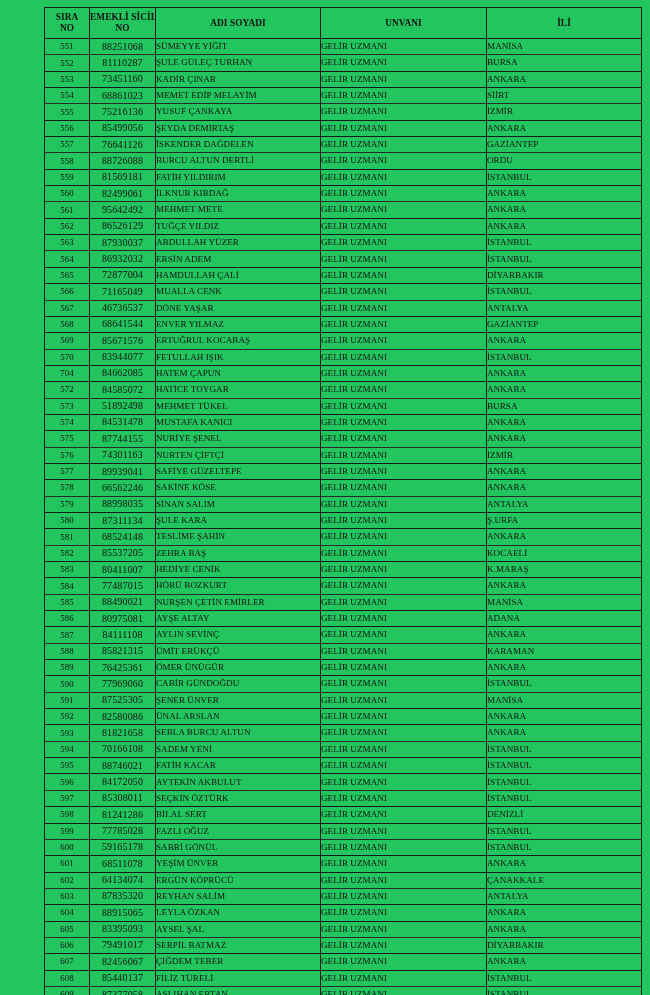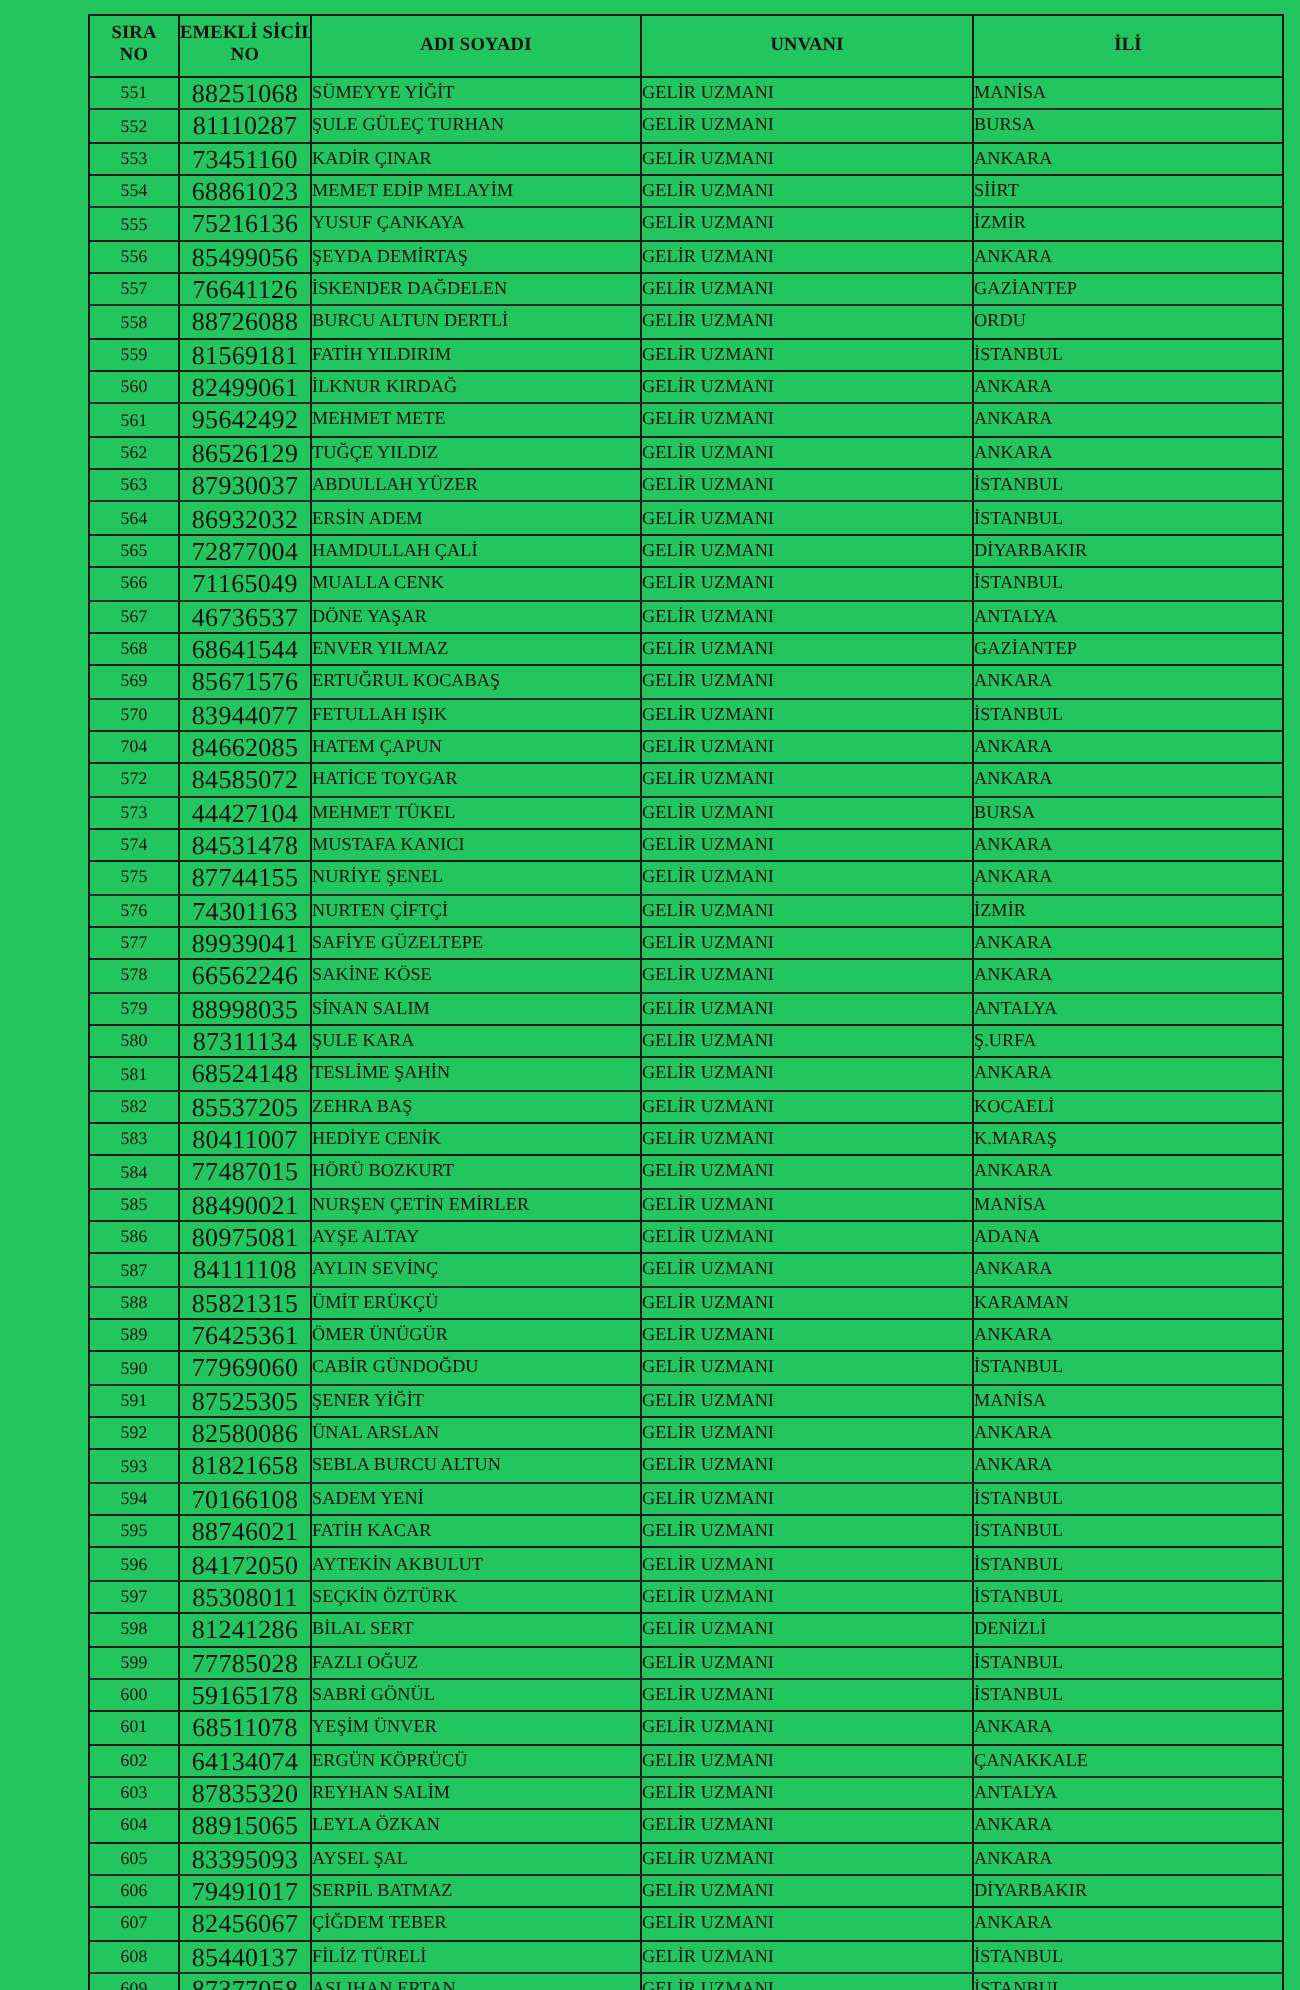--- a/index.html
+++ b/index.html
@@ -59,21 +59,21 @@
     height: 15.35px;
   }
   td.sira {
     text-align: center;
     font-size: 8.8px;
     letter-spacing: 0.1px;
     font-family: Liberation Serif, serif;
   }
   td.sicil {
     text-align: center;
-    font-size: 13px;
+    font-size: 10px;
     letter-spacing: 0.15px;
   }
   td.ad, td.unvan, td.il {
     text-align: left;
     padding-left: 3px;
     font-size: 9.1px;
     letter-spacing: 0.05px;
   }
   
   tbody tr:nth-child(3n+1) td { border-bottom-color: #2a2a2a; }
@@ -262,21 +262,21 @@
         </tr>
         <tr>
           <td class="sira">572</td>
           <td class="sicil">84585072</td>
           <td class="ad">HATİCE TOYGAR</td>
           <td class="unvan">GELİR UZMANI</td>
           <td class="il">ANKARA</td>
         </tr>
         <tr>
           <td class="sira">573</td>
-          <td class="sicil">44427104</td>
+          <td class="sicil">51892498</td>
           <td class="ad">MEHMET TÜKEL</td>
           <td class="unvan">GELİR UZMANI</td>
           <td class="il">BURSA</td>
         </tr>
         <tr>
           <td class="sira">574</td>
           <td class="sicil">84531478</td>
           <td class="ad">MUSTAFA KANICI</td>
           <td class="unvan">GELİR UZMANI</td>
           <td class="il">ANKARA</td>
@@ -389,21 +389,21 @@
         <tr>
           <td class="sira">590</td>
           <td class="sicil">77969060</td>
           <td class="ad">CABİR GÜNDOĞDU</td>
           <td class="unvan">GELİR UZMANI</td>
           <td class="il">İSTANBUL</td>
         </tr>
         <tr>
           <td class="sira">591</td>
           <td class="sicil">87525305</td>
-          <td class="ad">ŞENER YİĞİT</td>
+          <td class="ad">ŞENER ÜNVER</td>
           <td class="unvan">GELİR UZMANI</td>
           <td class="il">MANİSA</td>
         </tr>
         <tr>
           <td class="sira">592</td>
           <td class="sicil">82580086</td>
           <td class="ad">ÜNAL ARSLAN</td>
           <td class="unvan">GELİR UZMANI</td>
           <td class="il">ANKARA</td>
         </tr>

